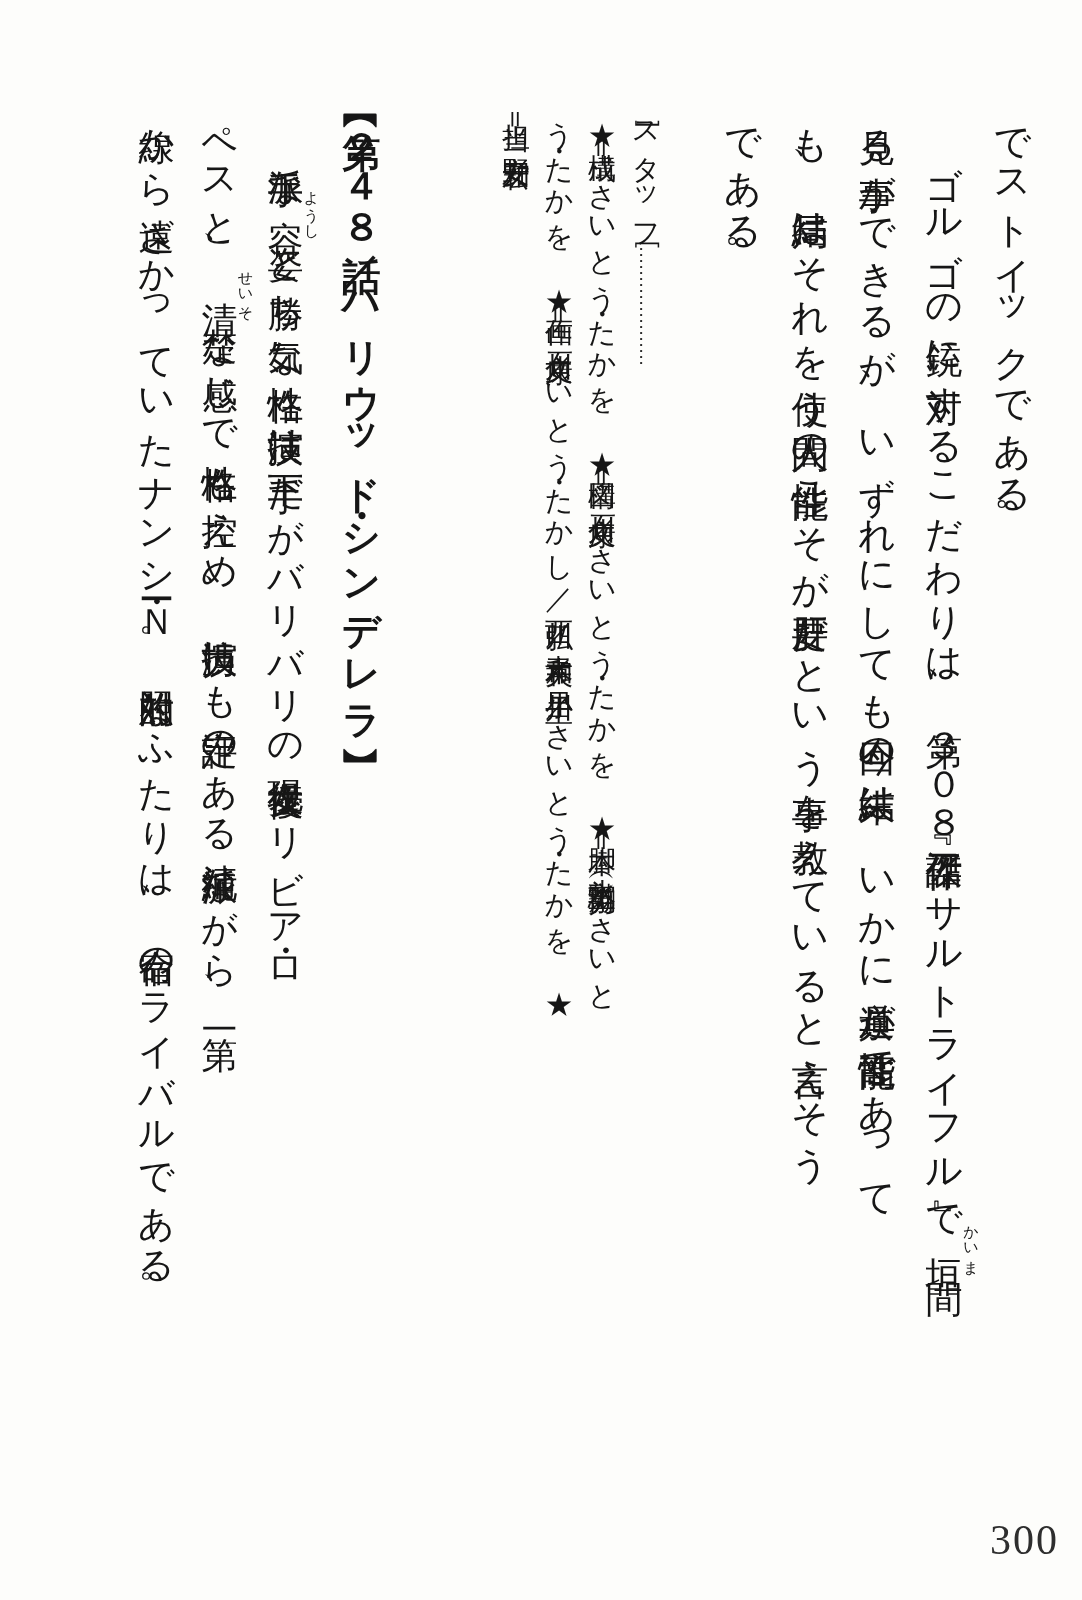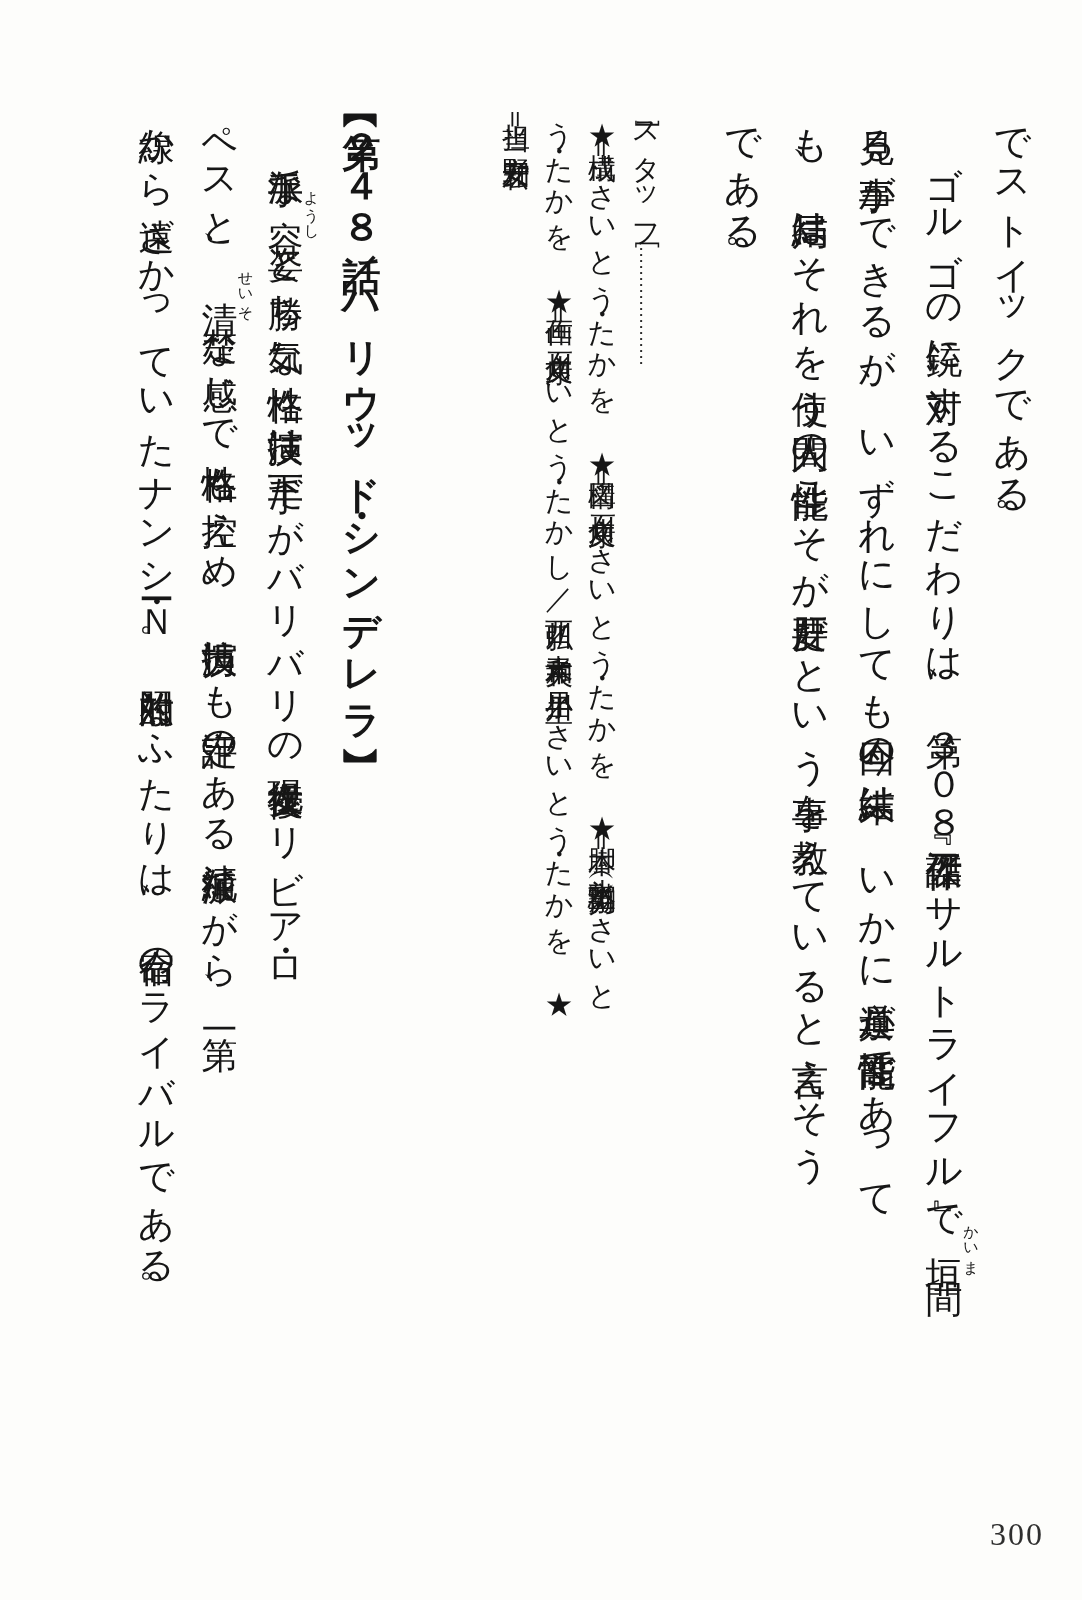--- a/index.html
+++ b/index.html
@@ -72,21 +72,21 @@
     font-size: 15px;
     letter-spacing: 0;
     font-family: "Liberation Serif", serif;
   }
 
   .pagenum {
     position: absolute;
     left: 990px;
     top: 1516px;
     font-family: "Liberation Serif", serif;
-    font-size: 32px;
+    font-size: 42px;
     letter-spacing: 2px;
     color: #2e2e2e;
   }
 </style>
 </head>
 <body>
 
 <div class="page">
 
   <div class="vtext">

